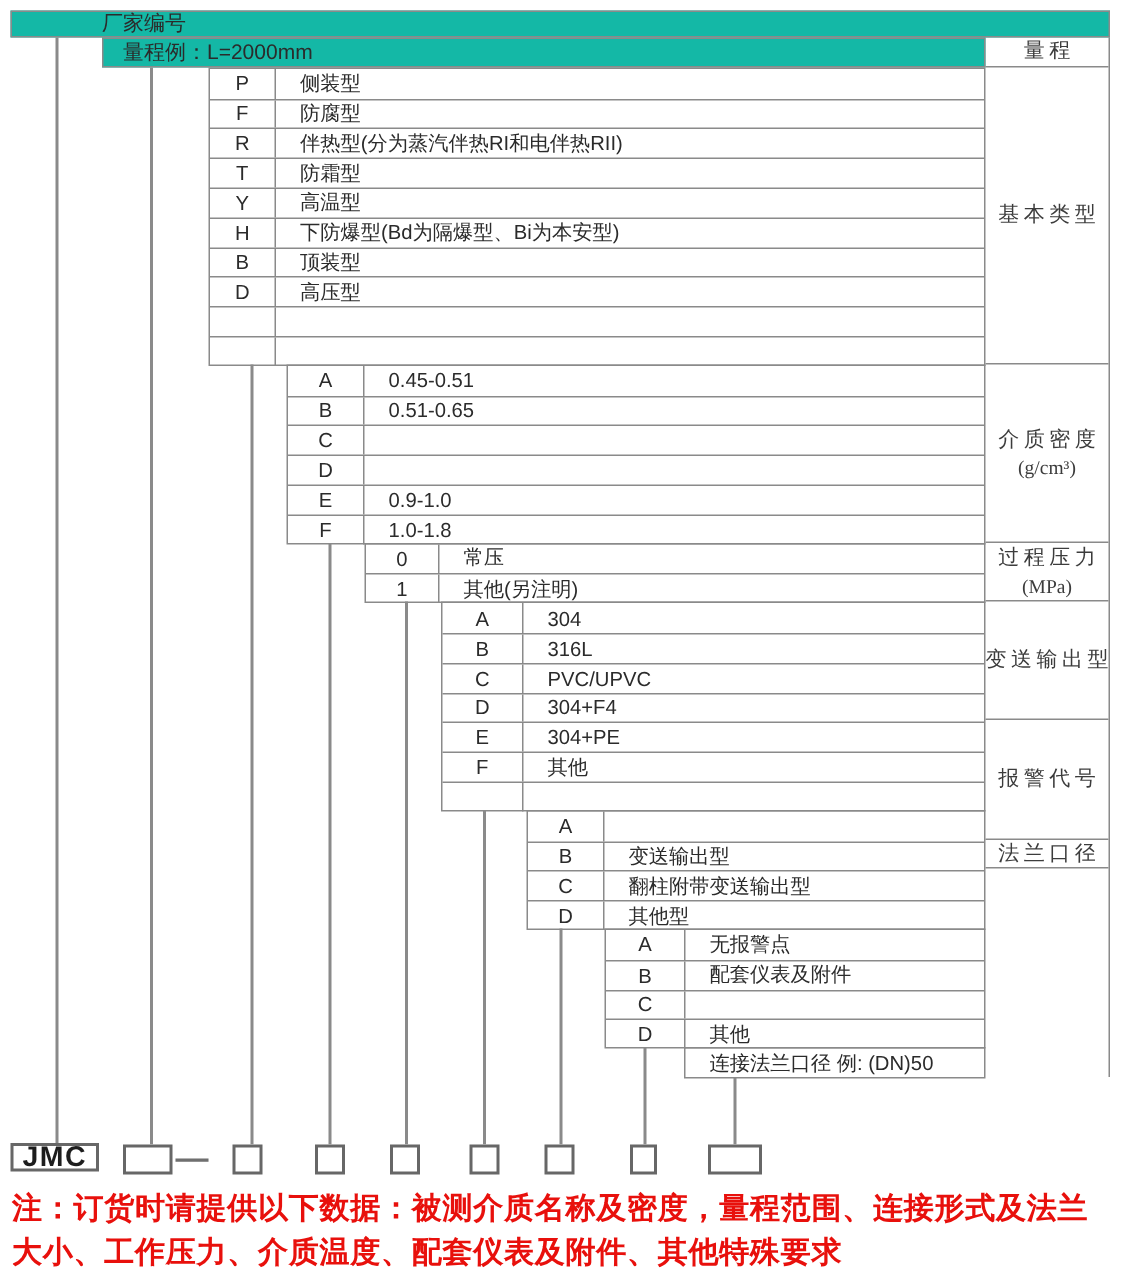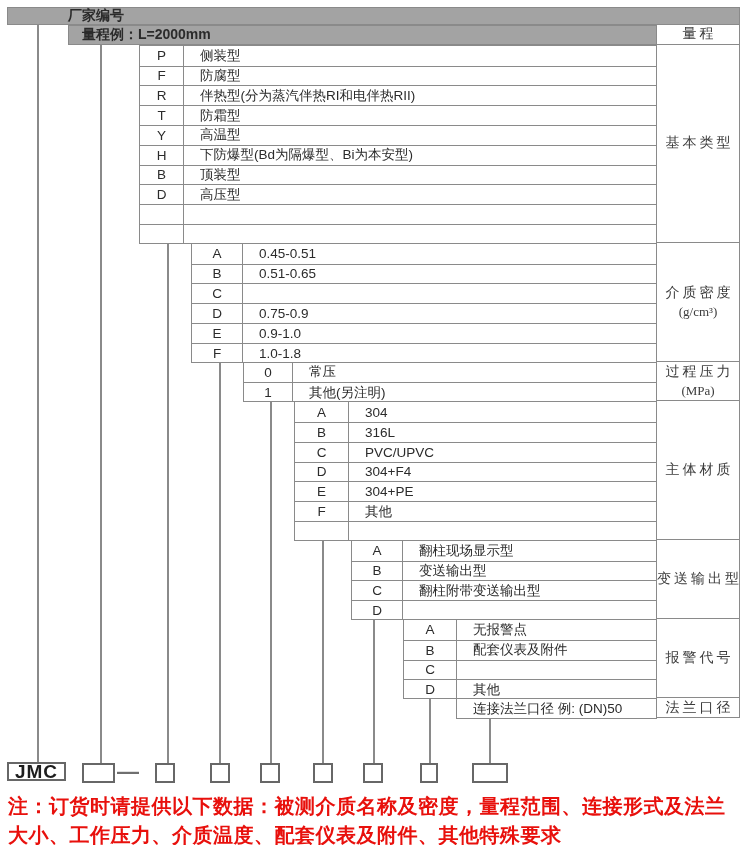--- a/index.html
+++ b/index.html
@@ -8,21 +8,21 @@
     --label-text:#3c3c3c;
     --note-red:#e8100c;
     --box-border:#676767;
   }
   html,body{margin:0;padding:0;background:#fff;}
   .canvas{
     position:relative;width:750px;height:845px;background:#ffffff;
     font-family:"Liberation Sans",sans-serif;color:var(--text);overflow:hidden;
   }
   .abs{position:absolute;box-sizing:border-box;}
-  .cellbox{border:1px solid var(--line);background:#a3a3a3;font-weight:bold;}
+  .cellbox{border:1px solid var(--line);background:#14b8a6;}
   .titlebox{display:flex;align-items:center;font-size:14px;}
   .rangebox{display:flex;align-items:center;font-size:14px;}
   .sec-table{border:1px solid var(--line);}
   .sec-row{display:flex;box-sizing:border-box;}
   .sec-row + .sec-row{border-top:1px solid var(--line);}
   .code-cell{
     box-sizing:border-box;display:flex;align-items:center;justify-content:center;
     font-size:13.5px;border-right:1px solid var(--line);
   }
   .code-cell.nocode{border-right:none;}
@@ -115,21 +115,20 @@
         </div>
         <div class="sec-row" style="height: 19.8px;">
           <div class="code-cell" style="width: 51px;">B</div>
           <div class="desc-cell">0.51-0.65</div>
         </div>
         <div class="sec-row" style="height: 19.8px;">
           <div class="code-cell" style="width: 51px;">C</div>
         </div>
         <div class="sec-row" style="height: 19.8px;">
           <div class="code-cell" style="width: 51px;">D</div>
-          <div class="desc-cell">0.75-0.9</div>
         </div>
         <div class="sec-row" style="height: 19.8px;">
           <div class="code-cell" style="width: 51px;">E</div>
           <div class="desc-cell">0.9-1.0</div>
         </div>
         <div class="sec-row" style="height: 19.8px;">
           <div class="code-cell" style="width: 51px;">F</div>
           <div class="desc-cell">1.0-1.8</div>
         </div>
       </div>
@@ -169,32 +168,32 @@
           <div class="desc-cell">其他</div>
         </div>
         <div class="sec-row" style="height: 19.8px;">
           <div class="code-cell" style="width: 54px;"></div>
           <div class="desc-cell"></div>
         </div>
       </div>
       <div class="abs sec-table" style="left: 351px; top: 539.8px; width: 306px; height: 80.2px;">
         <div class="sec-row" style="height: 19.8px;">
           <div class="code-cell" style="width: 51px;">A</div>
-          <div class="desc-cell">翻柱现场显示型</div>
         </div>
         <div class="sec-row" style="height: 19.8px;">
           <div class="code-cell" style="width: 51px;">B</div>
           <div class="desc-cell">变送输出型</div>
         </div>
         <div class="sec-row" style="height: 19.8px;">
           <div class="code-cell" style="width: 51px;">C</div>
           <div class="desc-cell">翻柱附带变送输出型</div>
         </div>
         <div class="sec-row" style="height: 19.8px;">
           <div class="code-cell" style="width: 51px;">D</div>
+          <div class="desc-cell">其他型</div>
         </div>
       </div>
       <div class="abs sec-table" style="left: 403px; top: 619px; width: 254px; height: 80.2px;">
         <div class="sec-row" style="height: 19.8px;">
           <div class="code-cell" style="width: 53px;">A</div>
           <div class="desc-cell">无报警点</div>
         </div>
         <div class="sec-row" style="height: 19.8px;">
           <div class="code-cell" style="width: 53px;">B</div>
           <div class="desc-cell">配套仪表及附件</div>
@@ -221,23 +220,20 @@
       <div class="label-cell" style="height: 198px;">
         <div class="label-main">基本类型</div>
       </div>
       <div class="label-cell" style="height: 118.8px;">
         <div class="label-main">介质密度</div>
         <div class="label-sub">(g/cm³)</div>
       </div>
       <div class="label-cell" style="height: 39.6px;">
         <div class="label-main">过程压力</div>
         <div class="label-sub">(MPa)</div>
-      </div>
-      <div class="label-cell" style="height: 138.6px;">
-        <div class="label-main">主体材质</div>
       </div>
       <div class="label-cell" style="height: 79.2px;">
         <div class="label-main">变送输出型</div>
       </div>
       <div class="label-cell" style="height: 79.2px;">
         <div class="label-main">报警代号</div>
       </div>
       <div class="label-cell" style="height: 19.8px;">
         <div class="label-main">法兰口径</div>
       </div>

